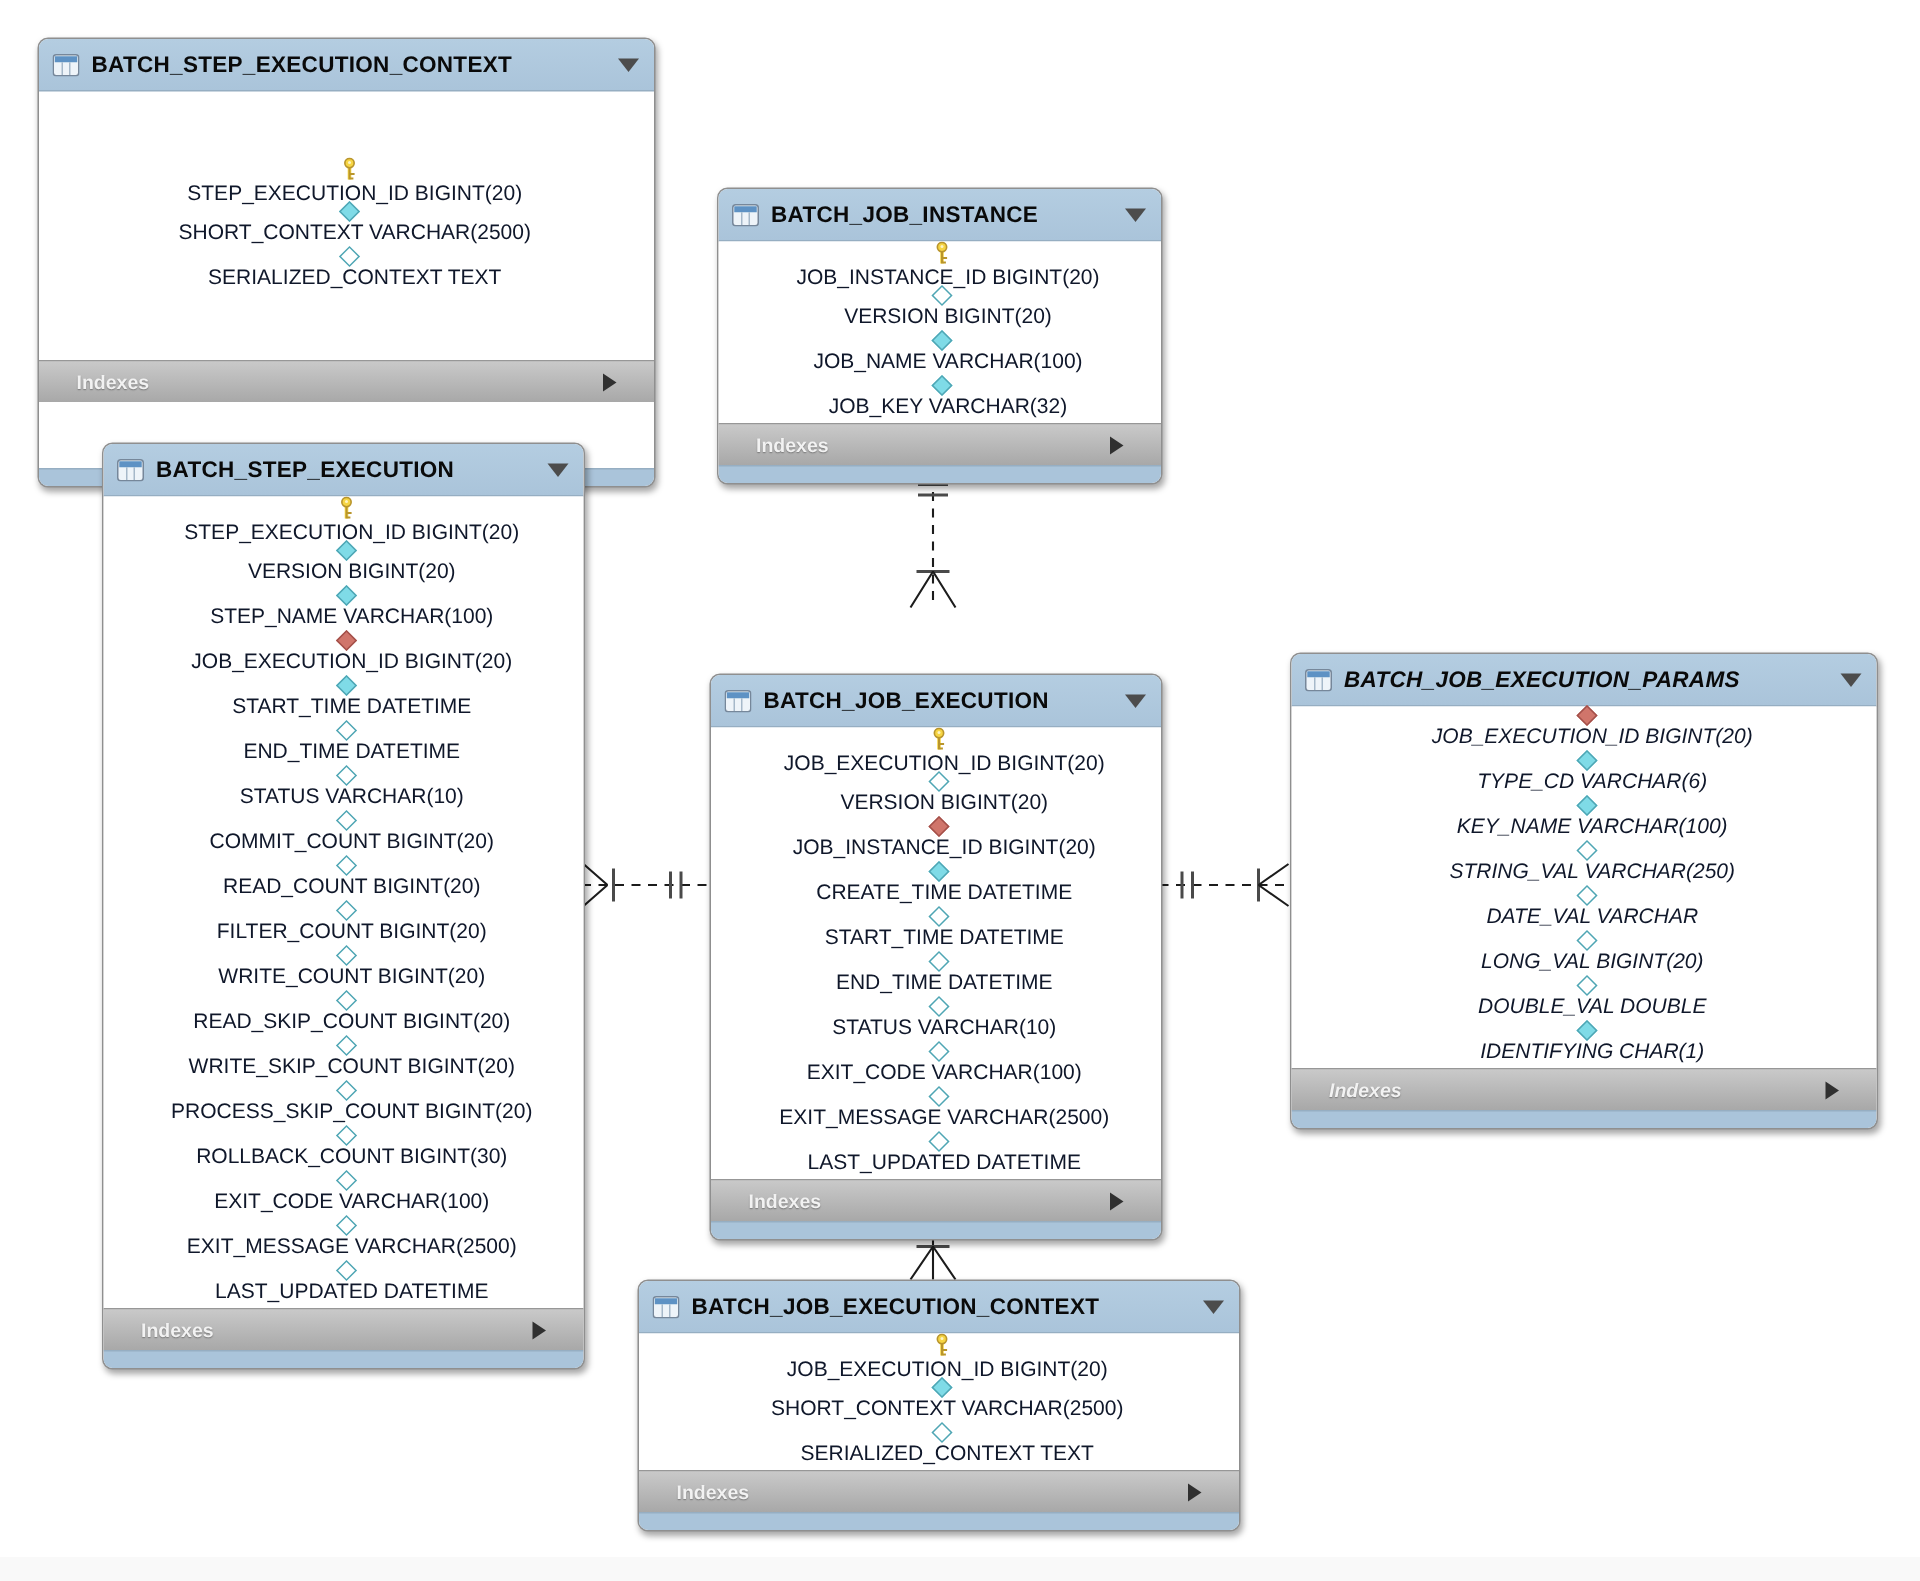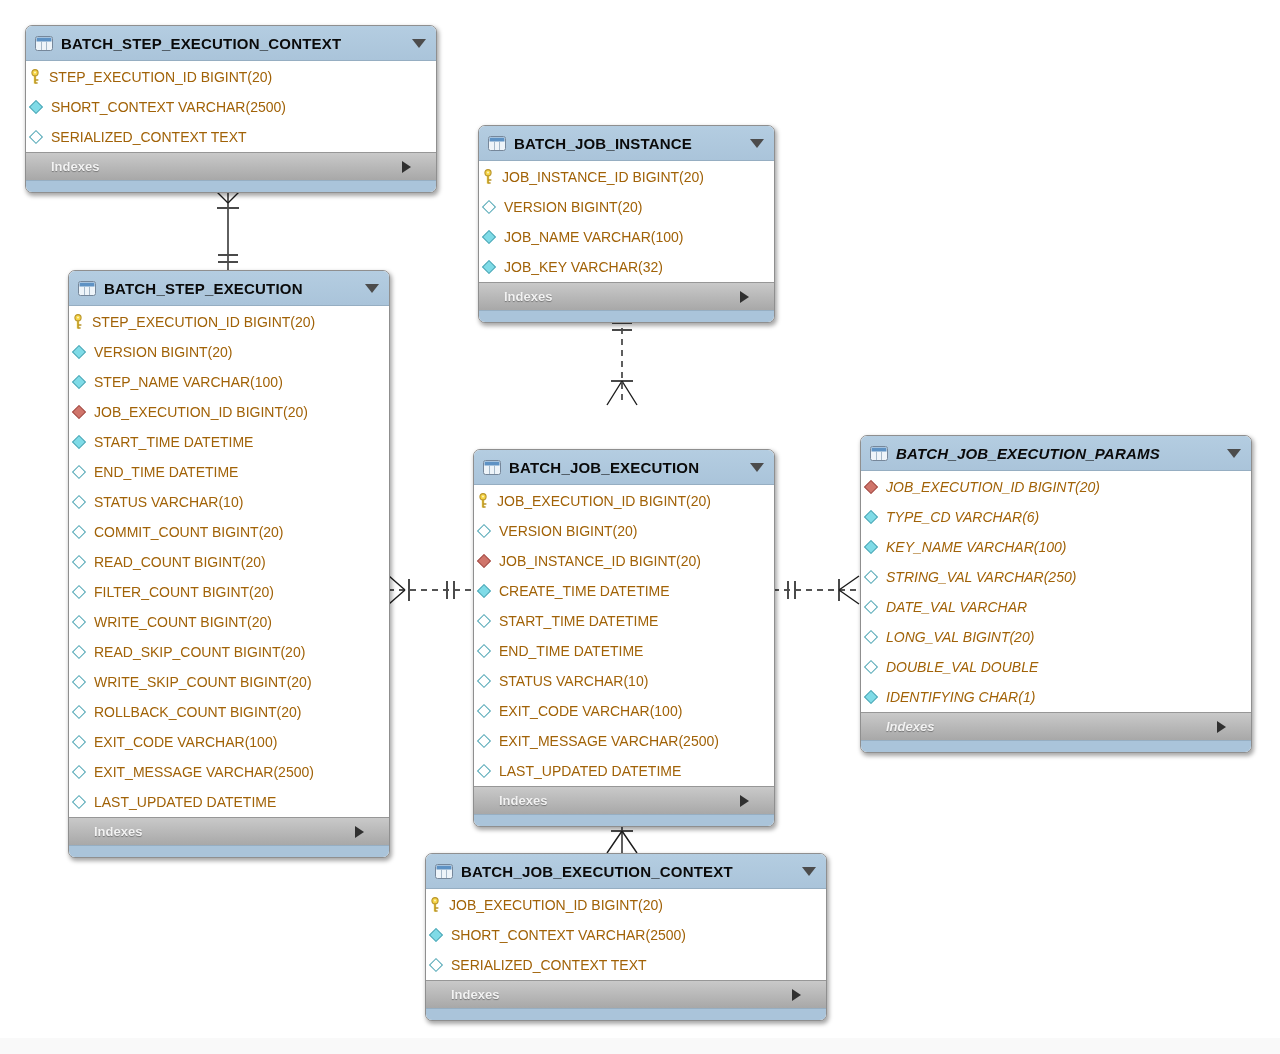--- a/index.html
+++ b/index.html
@@ -45,22 +45,23 @@
     background:#ffffff;
     flex:1 1 auto;
     padding-top:1px;
   }
   .trow {
     display:flex;
     align-items:center;
     height:30px;
     padding-left:3px;
     font-size:14px;
-    color:#a16207;
+    color:#0f172a;
     white-space:nowrap;
+    flex-direction:column;
   }
   .tlabel { margin-left:8px; }
   .col-icon { flex:0 0 auto; display:inline-flex; align-items:center; justify-content:center; width:12px; height:14px; }
   .col-icon.diamond {
     width:8px; height:8px;
     transform:rotate(45deg);
     border:1px solid #4fa6b4;
     margin:0 2px;
   }
   .col-icon.column-notnull-icon { background:var(--notnull-cyan); }
@@ -147,21 +148,21 @@
   </svg>
 
   <svg class="connector" style="left:600px; top:777px;" width="44" height="76">
     <line class="rel-line" x1="22" y1="0" x2="22" y2="76"></line>
     <line class="rel-bar" x1="12" y1="6" x2="32" y2="6"></line>
     <line class="rel-bar" x1="12" y1="13" x2="32" y2="13"></line>
     <line class="rel-bar" x1="11" y1="54" x2="33" y2="54"></line>
     <path class="rel-foot" d="M22 54 L7 76 M22 54 L37 76"></path>
   </svg>
 
-  <div class="table-figure" style="left:25px; top:25px; width:410px;">
+  <div class="table-figure" style="left:25px; top:25px; width:410px;gap:44px;">
     <div class="t-header">
       <svg width="18" height="15" viewBox="0 0 18 15">
           <rect x="0.5" y="0.5" width="17" height="14" rx="2" fill="#eef4f9" stroke="#76879a"></rect>
           <rect x="1.5" y="1.5" width="15" height="4" fill="#5e92c4"></rect>
           <line x1="6.5" y1="5.5" x2="6.5" y2="14" stroke="#a5b8c9"></line>
           <line x1="11.5" y1="5.5" x2="11.5" y2="14" stroke="#a5b8c9"></line>
         </svg>
       <span class="t-title">BATCH_STEP_EXECUTION_CONTEXT</span>
       <span class="spacer"></span>
       <span class="tri-down"></span>
@@ -233,21 +234,21 @@
         </div>
       </div>
     <div class="t-indexes">
       <span class="ix-label">Indexes</span>
       <span class="spacer"></span>
       <span class="tri-right"></span>
     </div>
     <div class="t-footer"></div>
   </div>
 
-  <div class="table-figure" style="left:68px; top:270px; width:320px;">
+  <div class="table-figure" style="left:68px; top:295px; width:320px;">
     <div class="t-header">
       <svg width="18" height="15" viewBox="0 0 18 15">
           <rect x="0.5" y="0.5" width="17" height="14" rx="2" fill="#eef4f9" stroke="#76879a"></rect>
           <rect x="1.5" y="1.5" width="15" height="4" fill="#5e92c4"></rect>
           <line x1="6.5" y1="5.5" x2="6.5" y2="14" stroke="#a5b8c9"></line>
           <line x1="11.5" y1="5.5" x2="11.5" y2="14" stroke="#a5b8c9"></line>
         </svg>
       <span class="t-title">BATCH_STEP_EXECUTION</span>
       <span class="spacer"></span>
       <span class="tri-down"></span>
@@ -307,21 +308,25 @@
         <div class="trow">
           <span class="col-icon diamond column-nullable-icon"></span>
           <span class="tlabel">READ_SKIP_COUNT BIGINT(20)</span>
         </div>
         <div class="trow">
           <span class="col-icon diamond column-nullable-icon"></span>
           <span class="tlabel">WRITE_SKIP_COUNT BIGINT(20)</span>
         </div>
         <div class="trow">
           <span class="col-icon diamond column-nullable-icon"></span>
-          <span class="tlabel">ROLLBACK_COUNT BIGINT(20)</span>
+          <span class="tlabel">PROCESS_SKIP_COUNT BIGINT(20)</span>
+        </div>
+        <div class="trow">
+          <span class="col-icon diamond column-nullable-icon"></span>
+          <span class="tlabel">ROLLBACK_COUNT BIGINT(30)</span>
         </div>
         <div class="trow">
           <span class="col-icon diamond column-nullable-icon"></span>
           <span class="tlabel">EXIT_CODE VARCHAR(100)</span>
         </div>
         <div class="trow">
           <span class="col-icon diamond column-nullable-icon"></span>
           <span class="tlabel">EXIT_MESSAGE VARCHAR(2500)</span>
         </div>
         <div class="trow">

